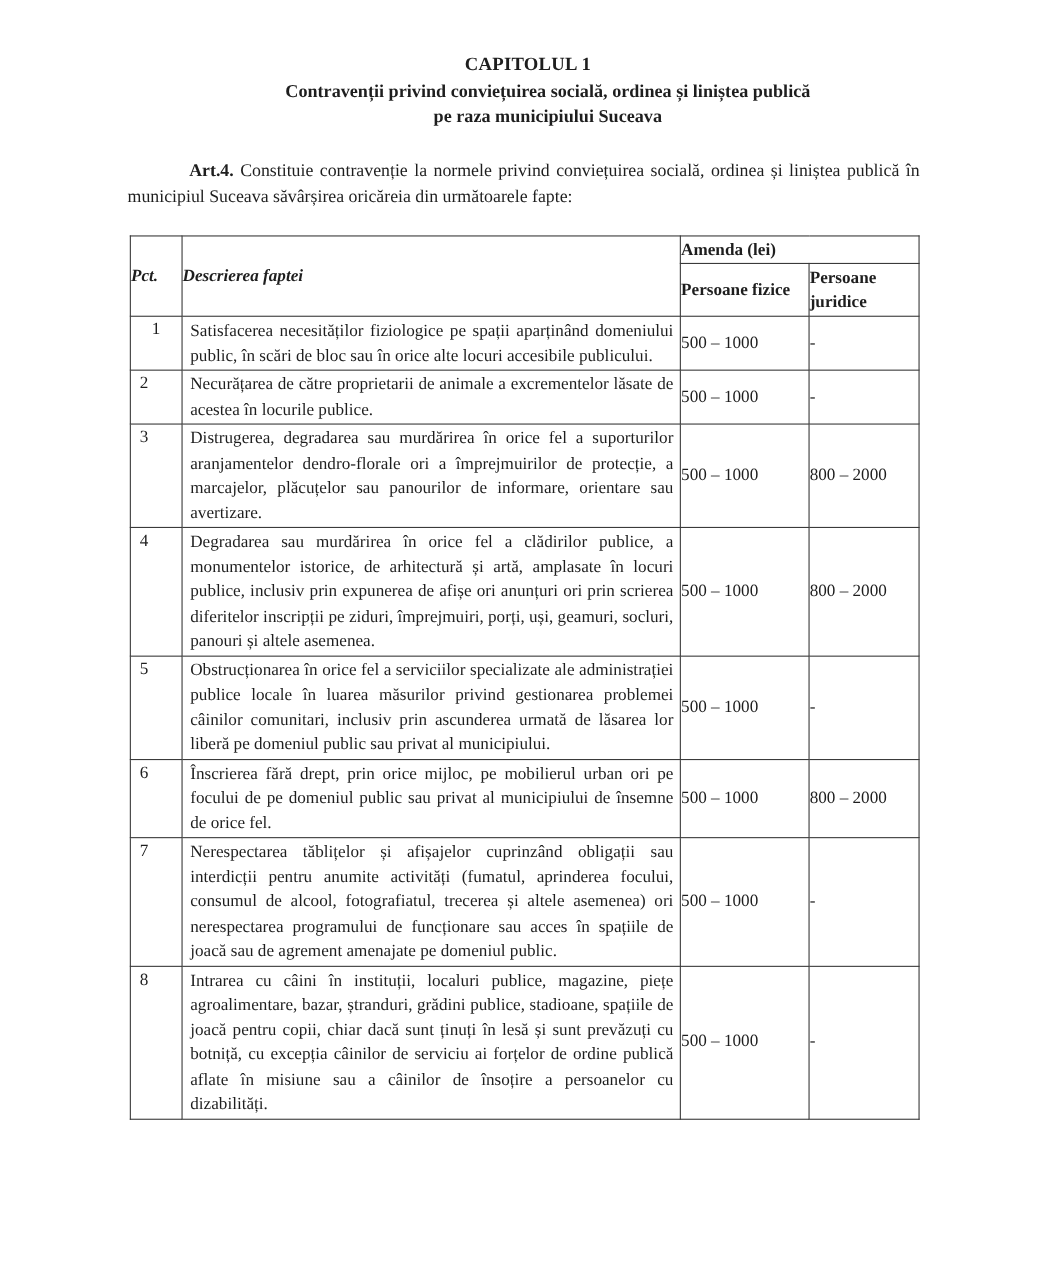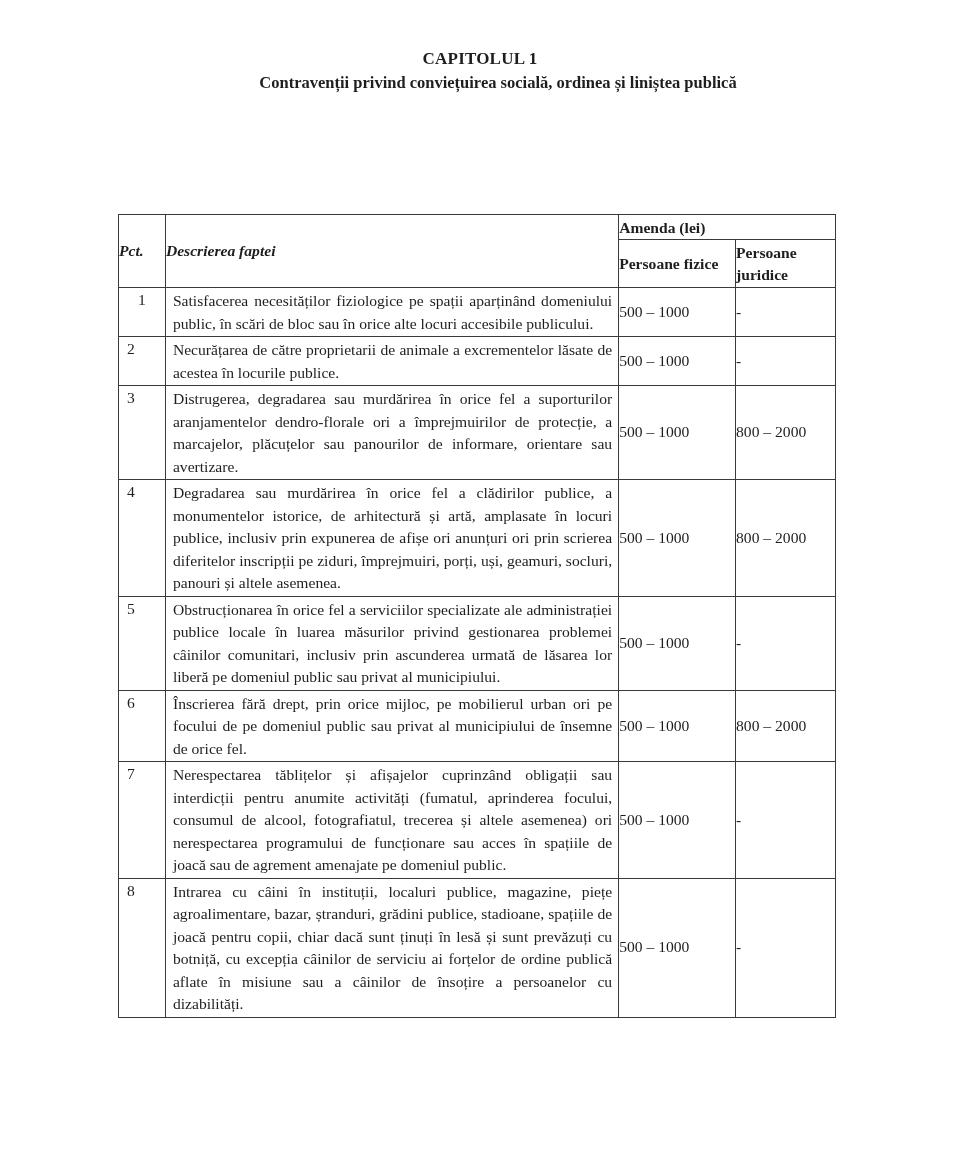--- a/index.html
+++ b/index.html
@@ -99,22 +99,26 @@
     }
   </style>
 </head>
 <body>
 
 <div class="page">
 
   <div class="chapter-head">
     <div class="chapter-title">CAPITOLUL 1</div>
     <div class="chapter-subtitle">Contravenții privind conviețuirea socială, ordinea și liniștea publică</div>
+    <div class="chapter-subtitle">pe raza municipiului Suceava</div>
   </div>
 
+  <div class="intro">
+    <span class="indent"></span><b>Art.4.</b><span> Constituie contravenție la normele privind conviețuirea socială, ordinea și liniștea publică în municipiul Suceava săvârșirea oricăreia din următoarele fapte:</span>
+  </div>
 
   <table class="fines">
     <colgroup>
       <col class="col-pct">
       <col class="col-desc">
       <col class="col-pf">
       <col class="col-pj">
     </colgroup>
     <thead>
       <tr>

